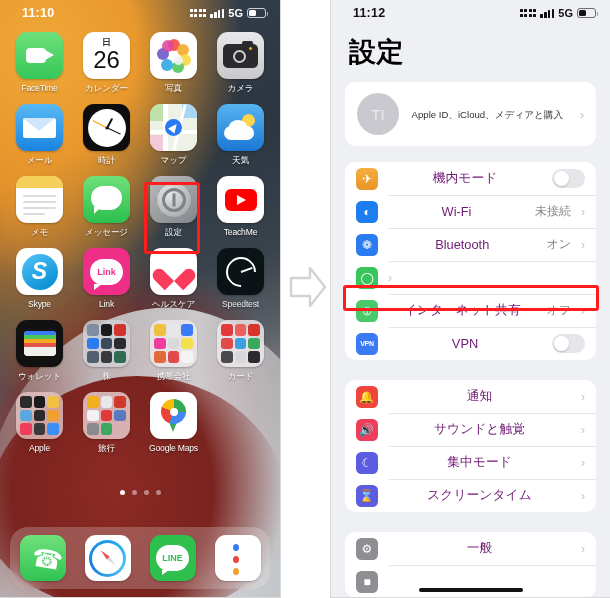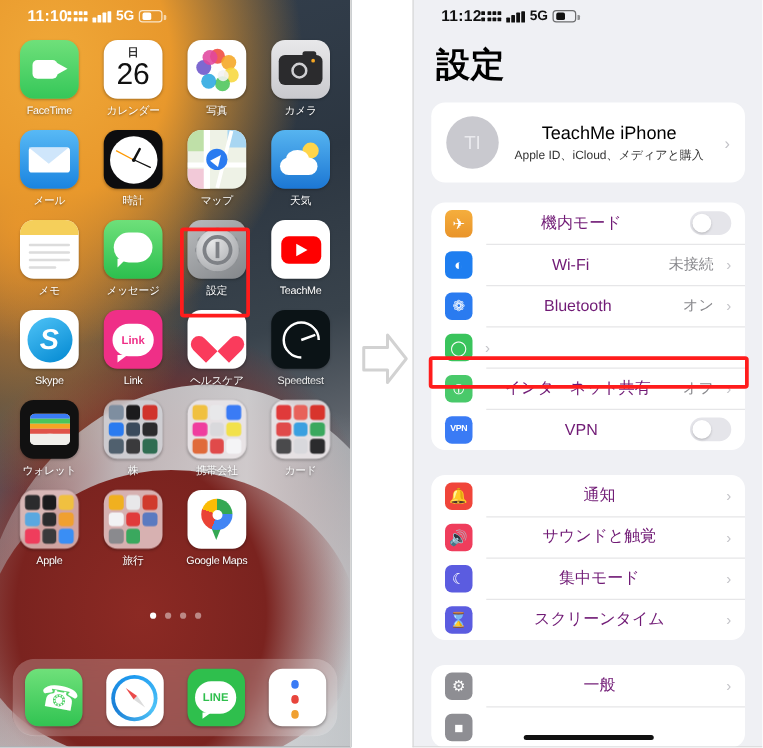--- a/index.html
+++ b/index.html
@@ -26,21 +26,21 @@
   }
   .wp-swoosh{ position:absolute; left:-10%; top:52%; width:130%; height:56%;
     background:linear-gradient(100deg, rgba(190,195,198,.0) 0%, rgba(200,203,206,.85) 35%, rgba(215,217,219,.9) 60%, rgba(170,175,180,.4) 100%);
     border-radius:55% 45% 40% 60% / 70% 60% 40% 30%;
     transform:rotate(-9deg); }
   .wp-red{ position:absolute; left:-5%; top:63%; width:108%; height:40%;
     background:radial-gradient(ellipse 72% 110% at 42% 48%, #8c2a24 0%, #7a231f 46%, rgba(122,35,31,0) 78%);
     border-radius:50% 50% 46% 54% / 60% 55% 45% 40%; }
 
   .statusbar{ position:absolute; left:0; top:0; width:100%; height:26px;
-    display:flex; align-items:center; 
+    display:flex; align-items:center; justify-content:space-between;
     padding:0 14px 0 22px; }
   .sb-time{ font-size:12.5px; font-weight:bold; color:#fff; letter-spacing:.2px; }
   .sb-right{ display:flex; align-items:center; gap:4px; }
   .sb-dots{ display:grid; grid-template-columns:repeat(4,3px); grid-template-rows:repeat(2,3px);
     gap:1.4px; }
   .sb-dots i{ display:block; width:3px; height:3px; background:#fff; border-radius:.5px; }
   .sb-bars{ display:flex; align-items:flex-end; gap:1.3px; height:9px; }
   .sb-bars i{ display:block; width:2.6px; background:#fff; border-radius:.5px; }
   .sb-bars i:nth-child(1){height:3.5px} .sb-bars i:nth-child(2){height:5.5px}
   .sb-bars i:nth-child(3){height:7.5px} .sb-bars i:nth-child(4){height:9px}
@@ -620,21 +620,20 @@
           </div>
       </div>
     </div>
 
     <div class="set-title">設定</div>
 
     <div class="card">
       <div class="account">
         <div class="avatar">TI</div>
         <div class="acc-txt">
-          <div class="acc-name">TeachMe iPhone</div>
           <div class="acc-sub">Apple ID、iCloud、メディアと購入</div>
         </div>
         <div class="chev">›</div>
       </div>
     </div>
 
     <div class="card" style="margin-top:16px">
 
       <div class="row">
         <div class="rico c-orange">✈</div>

